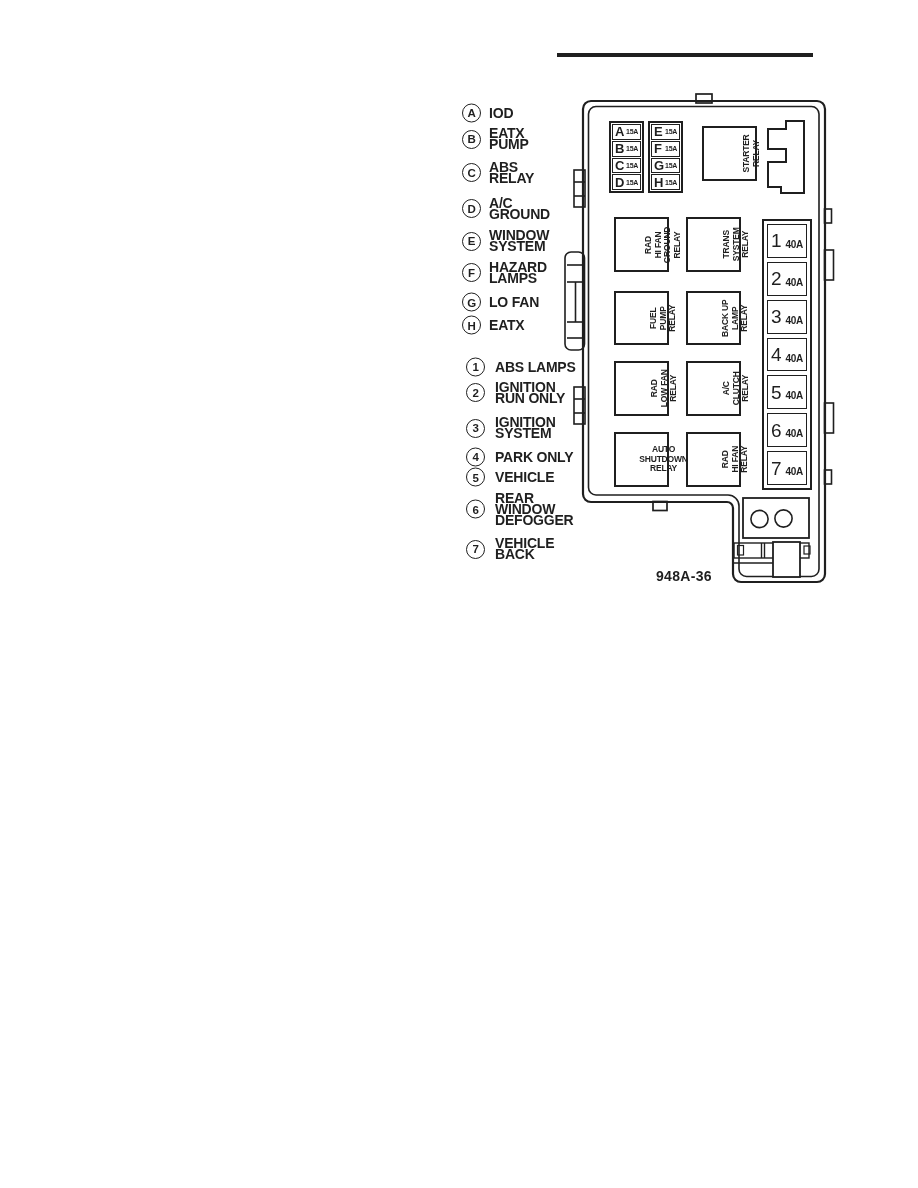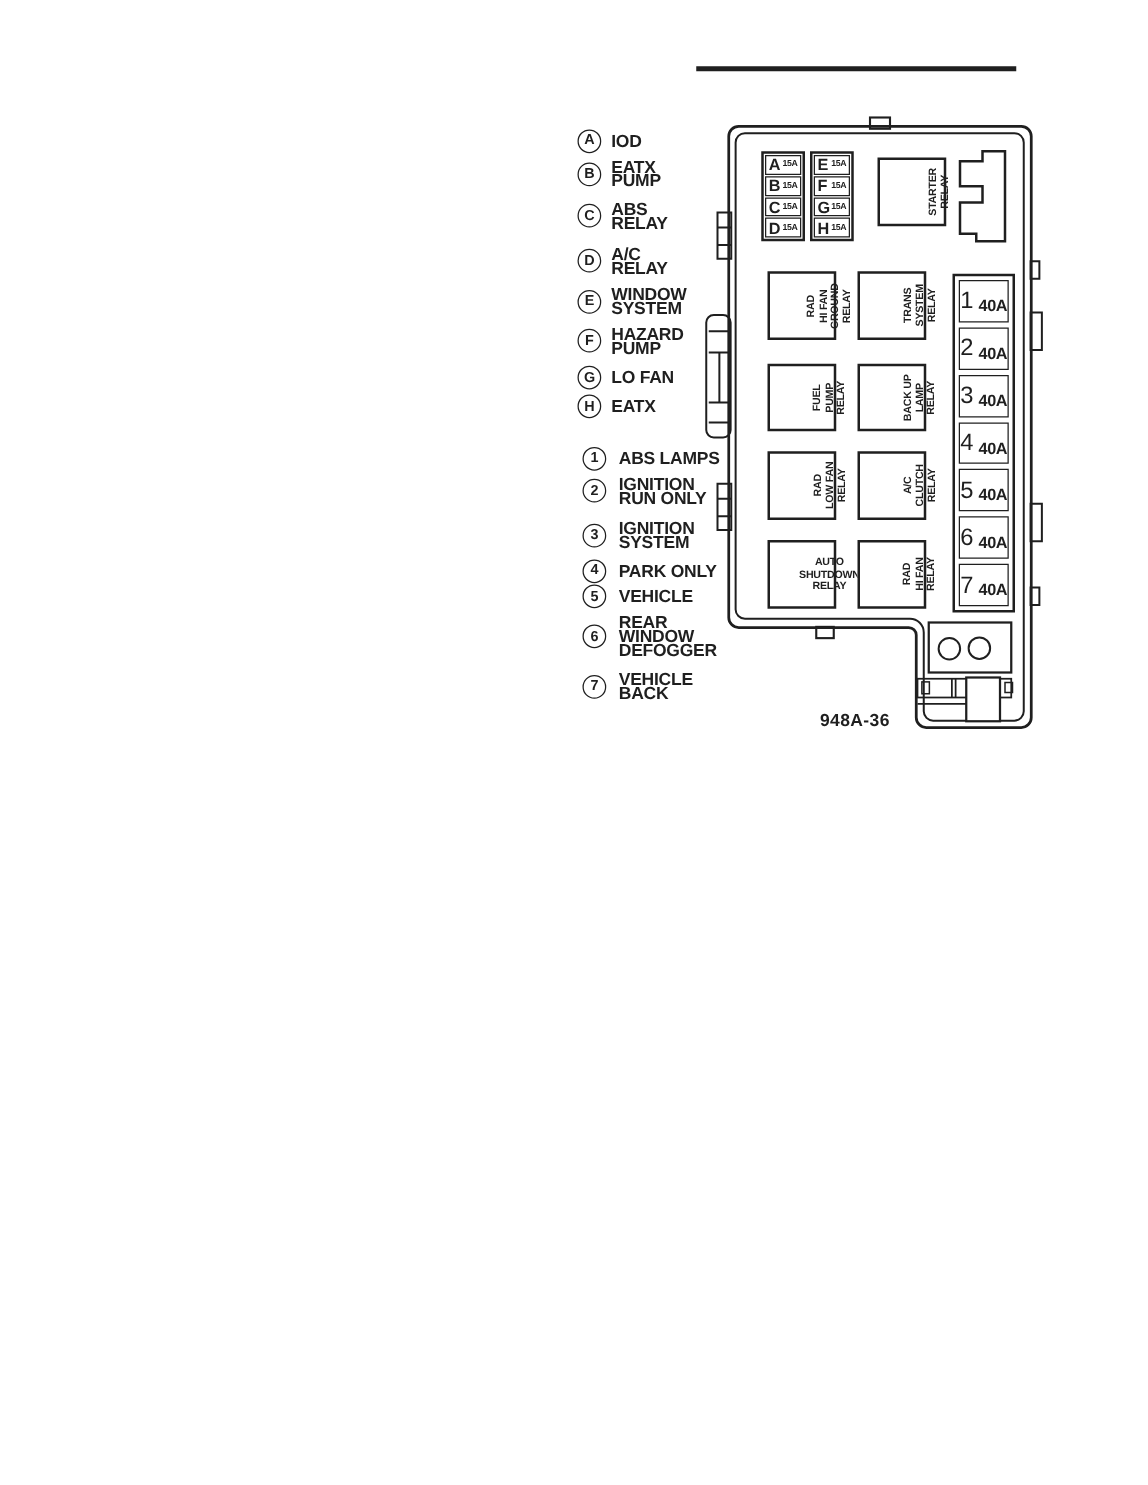--- a/index.html
+++ b/index.html
@@ -36,21 +36,21 @@
   .fuse-letter{font-size:13px;font-weight:700;line-height:1;letter-spacing:-0.5px;}
   .fuse-amps{font-size:7px;font-weight:700;letter-spacing:-0.3px;}
   .maxi-col{
     position:absolute;left:762px;top:219px;width:50px;height:271px;border:2px solid #1f1f1f;
     background:#fff;box-sizing:border-box;display:flex;flex-direction:column;gap:4px;padding:3px;
   }
   .maxi-cell{
     flex:1;border:1.5px solid #1f1f1f;display:flex;align-items:center;justify-content:center;gap:5px;min-height:0;
   }
   .maxi-num{font-size:19px;font-weight:400;line-height:1;letter-spacing:-1px;}
-  .maxi-amps{font-size:13px;font-weight:700;margin-top:7px;letter-spacing:-0.3px;}
+  .maxi-amps{font-size:10px;font-weight:700;margin-top:7px;letter-spacing:-0.3px;}
   .figure-code{position:absolute;left:656px;top:568px;font-size:14px;font-weight:600;letter-spacing:0.3px;text-align:center;}
 </style>
 </head>
 <body>
 
 <div class="page">
 
   <div class="top-rule"></div>
 
   <div class="legend-item" style="left:462px;top:112.5px">
@@ -63,31 +63,31 @@
 PUMP</span>
   </div>
   <div class="legend-item" style="left:462px;top:172.5px">
     <span class="legend-circle">C</span>
     <span class="legend-label">ABS
 RELAY</span>
   </div>
   <div class="legend-item" style="left:462px;top:208.5px">
     <span class="legend-circle">D</span>
     <span class="legend-label">A/C
-RELAY</span>
+GROUND</span>
   </div>
   <div class="legend-item" style="left:462px;top:241px">
     <span class="legend-circle">E</span>
     <span class="legend-label">WINDOW
 SYSTEM</span>
   </div>
   <div class="legend-item" style="left:462px;top:272.5px">
     <span class="legend-circle">F</span>
     <span class="legend-label">HAZARD
-PUMP</span>
+LAMPS</span>
   </div>
   <div class="legend-item" style="left:462px;top:302px">
     <span class="legend-circle">G</span>
     <span class="legend-label">LO FAN</span>
   </div>
   <div class="legend-item" style="left:462px;top:325px">
     <span class="legend-circle">H</span>
     <span class="legend-label">EATX</span>
   </div>
 

